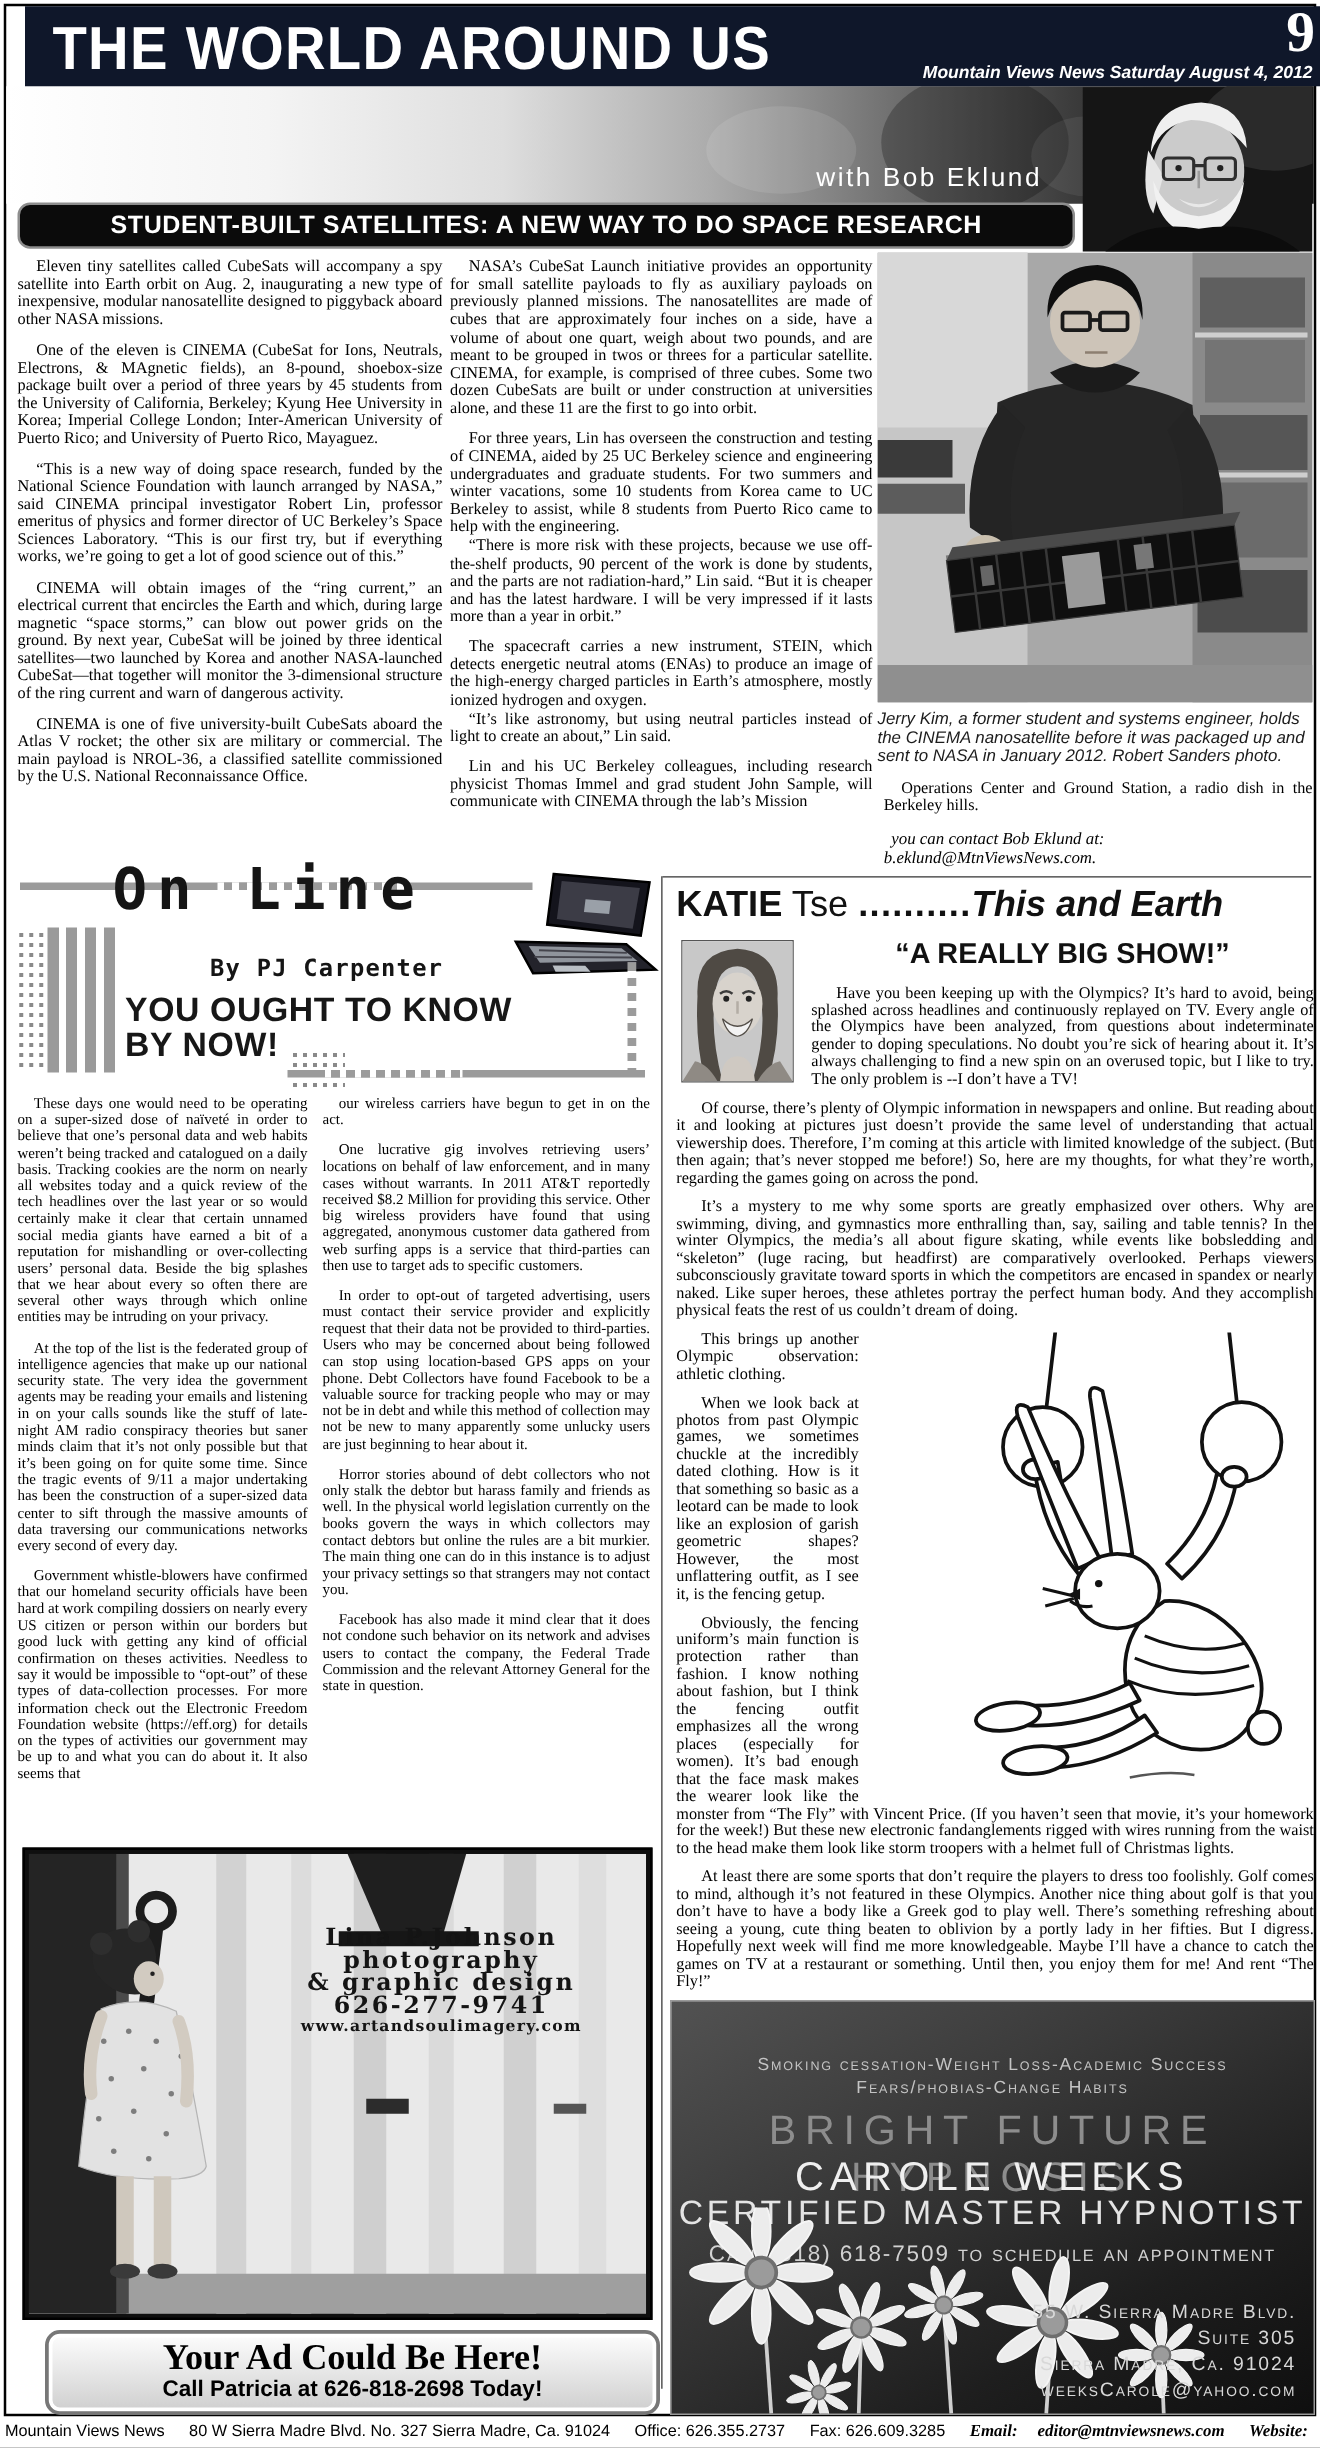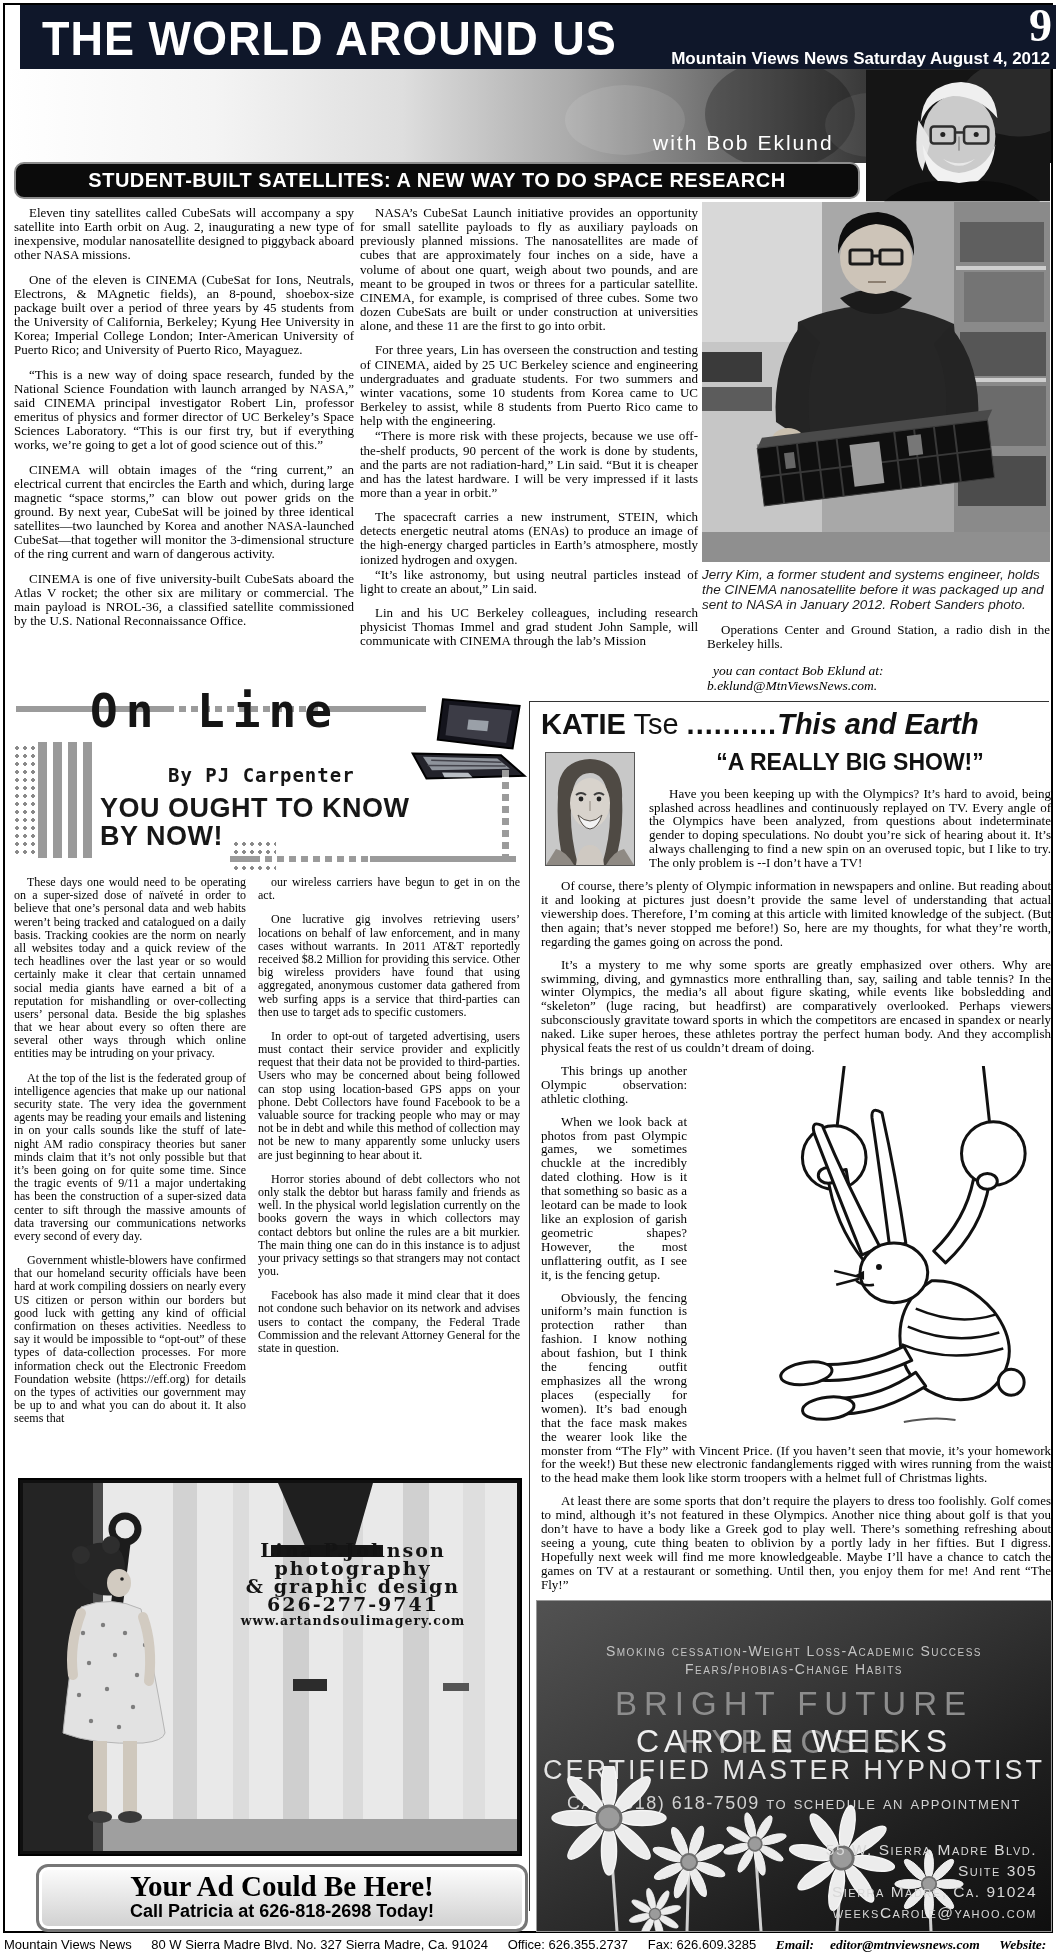--- a/index.html
+++ b/index.html
@@ -5,21 +5,21 @@
   html,body{margin:0;padding:0;background:#999;}
   .page{position:relative;width:1056px;height:1958px;background:#fff;overflow:hidden;
         font-family:"Liberation Serif",serif;color:#000;}
   .frame{position:absolute;left:3px;top:3px;width:1046px;height:1926px;border:2px solid #000;z-index:0;}
 
   
   .masthead{position:absolute;left:20px;top:5px;width:1046px;height:64px;background:#0f172a;z-index:2;}
   .mh-title{position:absolute;left:22px;top:6px;font-family:"Liberation Sans",sans-serif;
             font-weight:bold;font-size:45px;color:#fff;letter-spacing:1px;transform:scale(1,1.08);transform-origin:left top;}
   .mh-page{position:absolute;right:14px;top:-6px;font-family:"Liberation Serif",serif;font-weight:bold;font-size:46px;color:#fff;}
-  .mh-date{position:absolute;right:16px;top:44px;font-family:"Liberation Sans",sans-serif;font-weight:bold;font-size:17px;color:#fff;}
+  .mh-date{position:absolute;right:16px;top:44px;font-family:"Liberation Sans",sans-serif;font-weight:bold;font-size:14px;color:#fff;font-style:italic;}
 
   
   .banner{position:absolute;left:5px;top:69px;width:1046px;height:94px;z-index:1;overflow:hidden;
           background:linear-gradient(90deg,#ffffff 0%,#f4f4f4 20%,#dedede 38%,#ababab 54%,#6f6f6f 68%,#3a3a3a 82%,#141414 100%);}
   .bokeh{position:absolute;border-radius:50%;}
   .bk1{left:560px;top:16px;width:120px;height:70px;background:rgba(255,255,255,0.10);}
   .bk2{left:700px;top:-10px;width:150px;height:110px;background:rgba(0,0,0,0.25);}
   .bk3{left:820px;top:24px;width:90px;height:64px;background:rgba(255,255,255,0.07);}
   .lu-title{position:absolute;left:218px;top:2px;font-family:"DejaVu Serif",serif;font-size:60px;
             letter-spacing:14px;word-spacing:34px;color:#2c2c2c;

